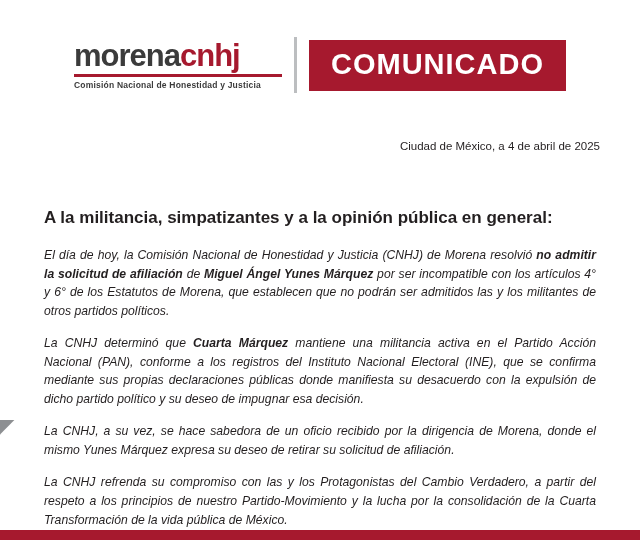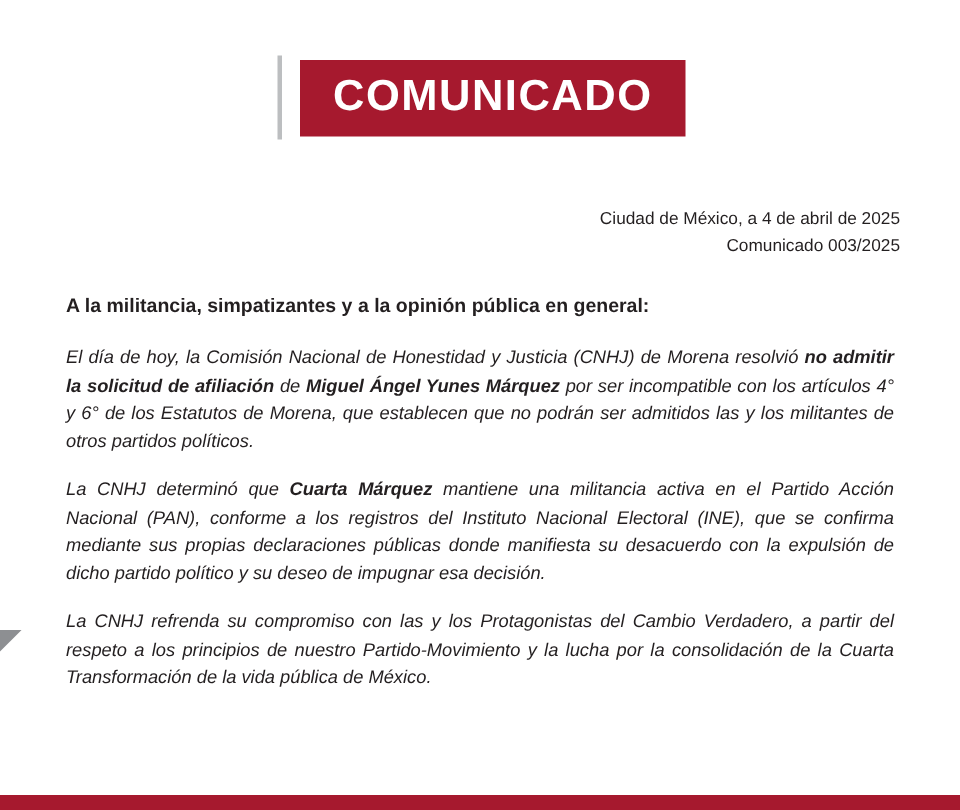--- a/index.html
+++ b/index.html
@@ -135,23 +135,23 @@
   }
 
   
   .content {
     position: absolute;
     left: 44px;
     top: 196px;
     width: 552px;
   }
   .salutation {
-    font-size: 13px;
-    font-weight: bold;
-    margin: 0 0 18px 0;
+    font-size: 17px;
+    font-weight: bold;
+    margin: 12px 0 18px 0;
   }
   .para {
     font-size: 12.2px;
     line-height: 1.52;
     margin: 0 0 14px 0;
     text-align: justify;
     font-style: italic;
   }
   .para b { font-weight: bold; }
 
@@ -178,37 +178,44 @@
 
 <div class="stripes-bottom-left">
   <span></span>
   <span></span>
   <span></span>
   <span></span>
   <span></span>
 </div>
 
 <div class="header">
+  <div class="brand">
+    <div class="brand-wordmark">
+      <span class="morena">morena</span><span class="cnhj">cnhj</span>
+    </div>
+    <div class="brand-rule"></div>
+    <div class="brand-sub">Comisión Nacional de Honestidad y Justicia</div>
+  </div>
   <div class="header-divider"></div>
   <div class="comunicado-badge">COMUNICADO</div>
 </div>
 
 <div class="meta">
   <div>Ciudad de México, a 4 de abril de 2025</div>
-  <div>Comunicado 003/2025</div>
 </div>
 
 <div class="content">
   <p class="salutation">A la militancia, simpatizantes y a la opinión pública en general:</p>
 
   <p class="para">
     <span>El día de hoy, la Comisión Nacional de Honestidad y Justicia (CNHJ) de Morena resolvió </span><b>no admitir la solicitud de afiliación</b><span> de </span><b>Miguel Ángel Yunes Márquez</b><span> por ser incompatible con los artículos 4° y 6° de los Estatutos de Morena, que establecen que no podrán ser admitidos las y los militantes de otros partidos políticos.</span>
   </p>
 
   <p class="para">
     <span>La CNHJ determinó que </span><b>Cuarta Márquez</b><span> mantiene una militancia activa en el Partido Acción Nacional (PAN), conforme a los registros del Instituto Nacional Electoral (INE), que se confirma mediante sus propias declaraciones públicas donde manifiesta su desacuerdo con la expulsión de dicho partido político y su deseo de impugnar esa decisión.</span>
   </p>
 
+  <p class="para">La CNHJ, a su vez, se hace sabedora de un oficio recibido por la dirigencia de Morena, donde el mismo Yunes Márquez expresa su deseo de retirar su solicitud de afiliación.</p>
 
   <p class="para">La CNHJ refrenda su compromiso con las y los Protagonistas del Cambio Verdadero, a partir del respeto a los principios de nuestro Partido-Movimiento y la lucha por la consolidación de la Cuarta Transformación de la vida pública de México.</p>
 </div>
 
 <div class="footer-bar"></div>
 
 </body></html>

